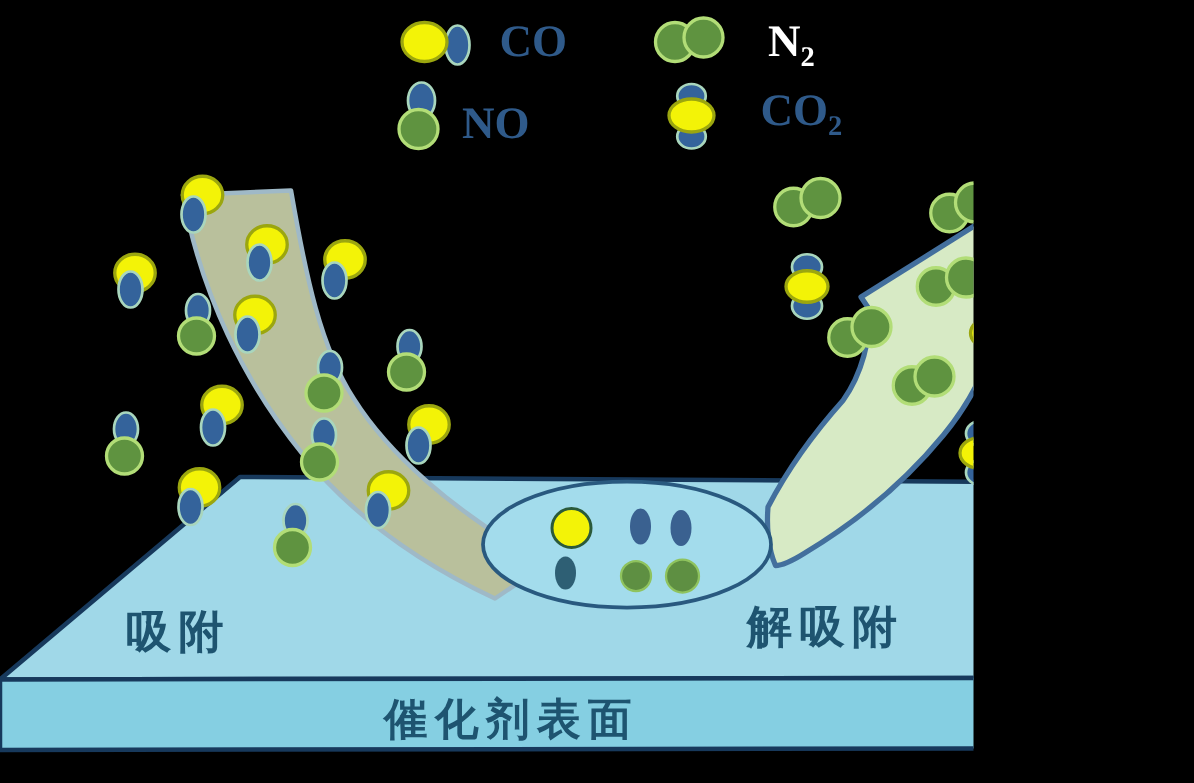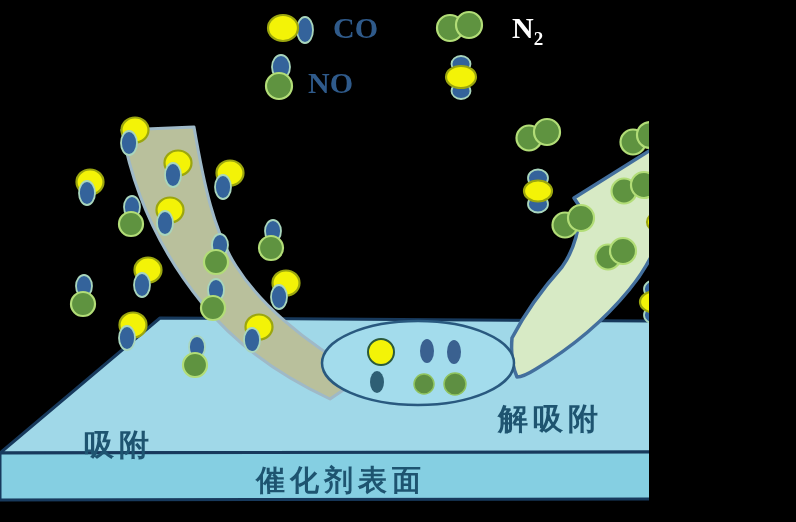--- a/index.html
+++ b/index.html
@@ -165,17 +165,18 @@
           <ellipse cx="461" cy="64" rx="9.5" ry="8" fill="#34639b" stroke="#a9d6bd" stroke-width="1.8"></ellipse>
           <ellipse cx="461" cy="91" rx="9.5" ry="8" fill="#34639b" stroke="#a9d6bd" stroke-width="1.8"></ellipse>
           <ellipse cx="461" cy="77" rx="15" ry="11" fill="#f3f307" stroke="#9ba60f" stroke-width="2.2"></ellipse>
         </g>
       </g>
   </svg>
 
   <div class="txt legend-label" style="left: 333px; top: 13px; color: rgb(47, 90, 138);"><span>CO</span><span class="sub"></span></div>
   <div class="txt legend-label" style="left: 308px; top: 68px; color: rgb(47, 90, 138);"><span>NO</span><span class="sub"></span></div>
   <div class="txt legend-label" style="left: 512px; top: 13px; color: #ffffff;"><span>N</span><span class="sub">2</span></div>
+  <div class="txt legend-label" style="left: 507px; top: 59px; color: rgb(47, 90, 138);"><span>CO</span><span class="sub">2</span></div>
 
-  <div class="txt label-cn" style="left: 84px; top: 430px; color: rgb(30, 84, 112);">吸附</div>
+  <div class="txt label-cn" style="left: 84px; top: 407px; color: rgb(30, 84, 112);">吸附</div>
   <div class="txt label-cn label-surface" style="left: 241px; top: 466px; color: rgb(30, 84, 112);">催化剂表面</div>
   <div class="txt label-cn" style="left: 498px; top: 404px; color: rgb(30, 84, 112);">解吸附</div>
 </div>
 
 </body></html>

